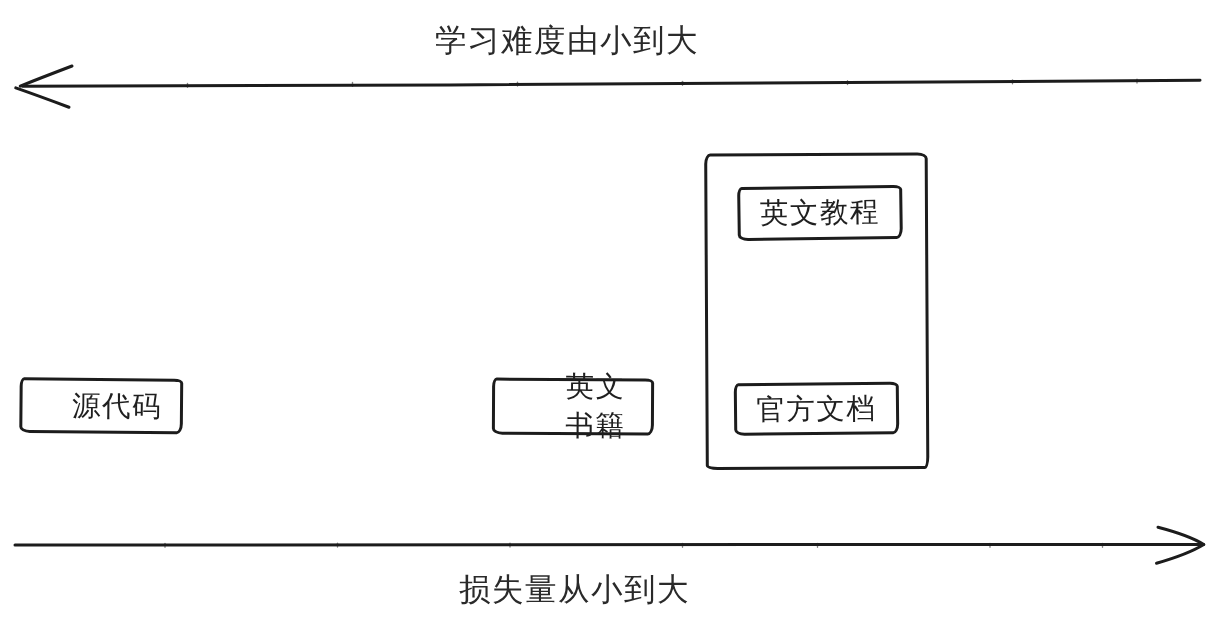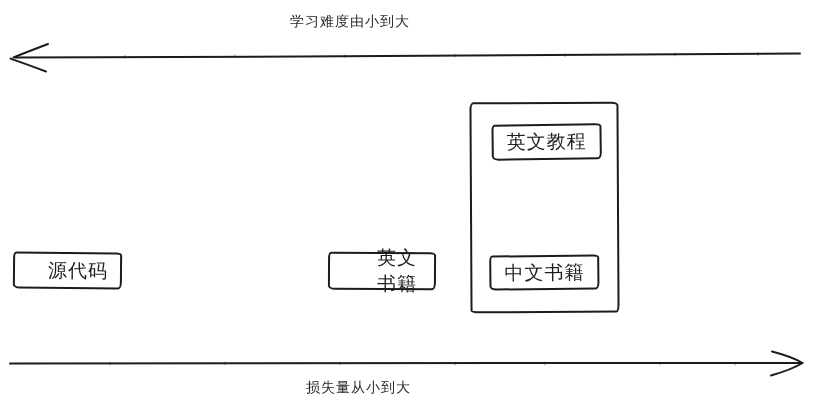--- a/index.html
+++ b/index.html
@@ -11,21 +11,21 @@
   #canvas {
     position: relative;
     width: 813px;
     height: 414px;
     background: #ffffff;
     overflow: hidden;
     color: #1f1f1f;
   }
   .axis-label {
     position: absolute;
-    font-size: 14px;
+    font-size: 21px;
     letter-spacing: 1px;
     color: #2a2a2a;
     white-space: nowrap;
   }
   #top-axis-label { left: 290px; top: 13px; }
   #bottom-axis-label { left: 306px; top: 379px; }
   #arrow-layer {
     position: absolute;
     left: 0; top: 0;
     width: 813px; height: 414px;
@@ -117,18 +117,18 @@
 
   <div class="sketch-box" id="box-english-books">
     <span>英文书籍</span>
   </div>
 
   <div class="group-box" id="group-english">
     <div class="sketch-box" id="box-english-tutorials">
       <span>英文教程</span>
     </div>
     <div class="sketch-box" id="box-chinese-books">
-      <span>中文书籍</span>
+      <span>官方文档</span>
     </div>
   </div>
 
 
 </div>
 
 </body></html>

